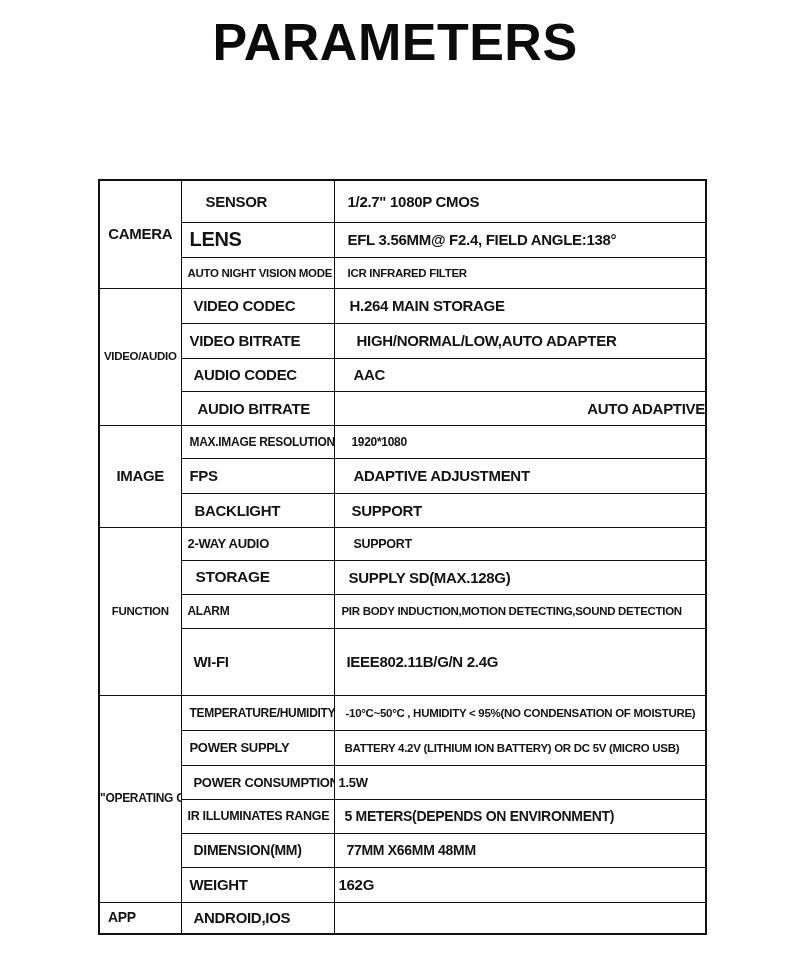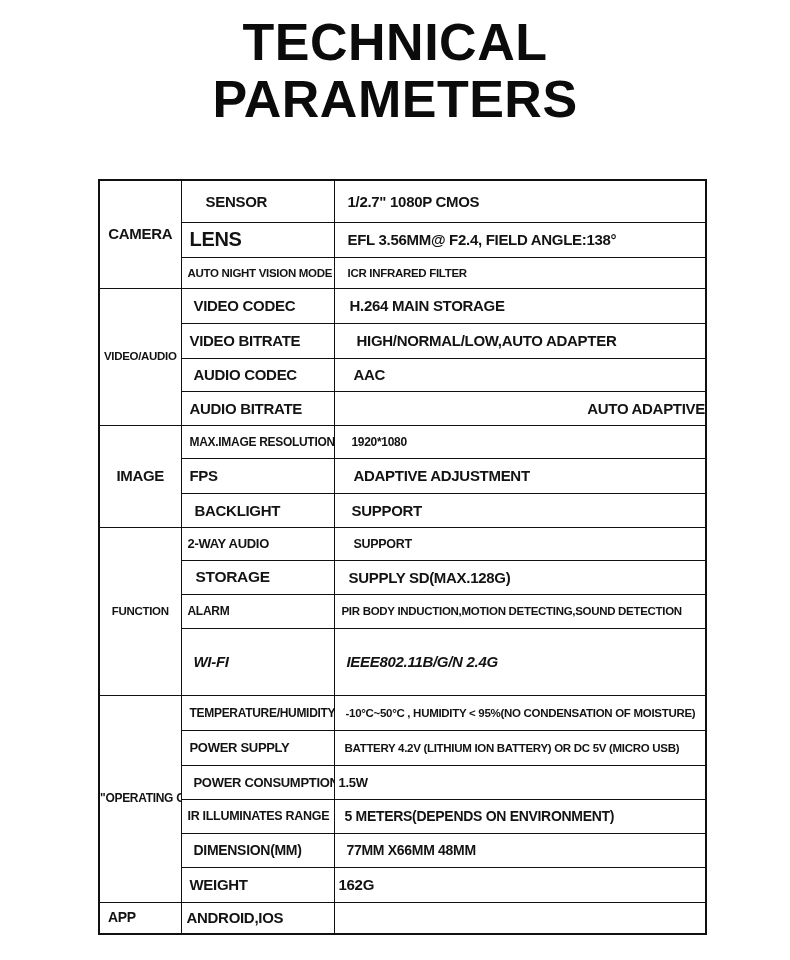--- a/index.html
+++ b/index.html
@@ -49,21 +49,20 @@
     padding: 0 2px;
   }
   td.sec.left-align {
     text-align: left;
   }
 </style>
 </head>
 <body>
 
 <div class="page-title">
-  <div>TECHNICAL</div>
   <div>PARAMETERS</div>
 </div>
 
 <table class="spec-table">
   <colgroup>
     <col style="width:82px">
     <col style="width:153px">
     <col style="width:372px">
   </colgroup>
   <tbody>
@@ -87,21 +86,21 @@
       </tr>
       <tr style="height: 35px;">
         <td class="lbl" style="font-size: 15px; padding-left: 8px; margin-top: 44px;">VIDEO BITRATE</td>
         <td class="val" style="font-size: 15px; padding-left: 22px;">HIGH/NORMAL/LOW,AUTO ADAPTER</td>
       </tr>
       <tr style="height: 33px;">
         <td class="lbl" style="font-size: 15px; padding-left: 12px;">AUDIO CODEC</td>
         <td class="val" style="font-size: 15px; padding-left: 19px;">AAC</td>
       </tr>
       <tr style="height: 34px;">
-        <td class="lbl" style="font-size: 15px; padding-left: 8px;">AUDIO BITRATE</td>
+        <td class="lbl" style="font-size: 15px; padding-left: 16px;">AUDIO BITRATE</td>
         <td class="val" style="font-size: 15px; padding-left: 19px; text-align: right;">AUTO ADAPTIVE</td>
       </tr>
       <tr style="height: 33px;">
         <td class="sec" rowspan="3" style="font-size: 15px;">IMAGE</td>
         <td class="lbl" style="font-size: 12px; padding-left: 8px;">MAX.IMAGE RESOLUTION</td>
         <td class="val" style="font-size: 12px; padding-left: 17px;">1920*1080</td>
       </tr>
       <tr style="height: 35px;">
         <td class="lbl" style="font-size: 15px; padding-left: 8px;">FPS</td>
         <td class="val" style="font-size: 15px; padding-left: 19px;">ADAPTIVE ADJUSTMENT</td>
@@ -116,21 +115,21 @@
         <td class="val" style="font-size: 12.5px; padding-left: 19px;">SUPPORT</td>
       </tr>
       <tr style="height: 34px;">
         <td class="lbl" style="font-size: 15.5px; padding-left: 14px;">STORAGE</td>
         <td class="val" style="font-size: 15px; padding-left: 14px;">SUPPLY SD(MAX.128G)</td>
       </tr>
       <tr style="height: 34px;">
         <td class="lbl" style="font-size: 12px; padding-left: 6px;">ALARM</td>
         <td class="val" style="font-size: 11.5px; padding-left: 7px;">PIR BODY INDUCTION,MOTION DETECTING,SOUND DETECTION</td>
       </tr>
-      <tr style="height: 67px; font-style: italic;">
+      <tr style="height: 67px;">
         <td class="lbl" style="font-size: 15px; padding-left: 12px;">WI-FI</td>
         <td class="val" style="font-size: 15px; padding-left: 12px;">IEEE802.11B/G/N 2.4G</td>
       </tr>
       <tr style="height: 35px;">
         <td class="sec" rowspan="6" style="font-size: 12px;">"OPERATING CONDITION"</td>
         <td class="lbl" style="font-size: 12px; padding-left: 8px;">TEMPERATURE/HUMIDITY</td>
         <td class="val" style="font-size: 11.5px; padding-left: 11px;">-10°C~50°C , HUMIDITY &lt; 95%(NO CONDENSATION OF MOISTURE)</td>
       </tr>
       <tr style="height: 35px;">
         <td class="lbl" style="font-size: 13px; padding-left: 8px;">POWER SUPPLY</td>
@@ -147,17 +146,17 @@
       <tr style="height: 34px;">
         <td class="lbl" style="font-size: 14px; padding-left: 12px;">DIMENSION(MM)</td>
         <td class="val" style="font-size: 14px; padding-left: 12px;">77MM X66MM 48MM</td>
       </tr>
       <tr style="height: 35px;">
         <td class="lbl" style="font-size: 15px; padding-left: 8px;">WEIGHT</td>
         <td class="val" style="font-size: 15px; padding-left: 4px;">162G</td>
       </tr>
       <tr style="height: 32px;">
         <td class="sec left-align" rowspan="1" style="font-size: 14px; padding-left: 8px;">APP</td>
-        <td class="lbl" style="font-size: 15px; padding-left: 5px; margin-left: 34px;">ANDROID,IOS</td>
+        <td class="lbl" style="font-size: 15px; padding-left: 12px; margin-left: 34px;">ANDROID,IOS</td>
         <td class="val" style="font-size: 15px; padding-left: 12px;"></td>
       </tr>
     </tbody>
 </table>
 
 </body></html>

